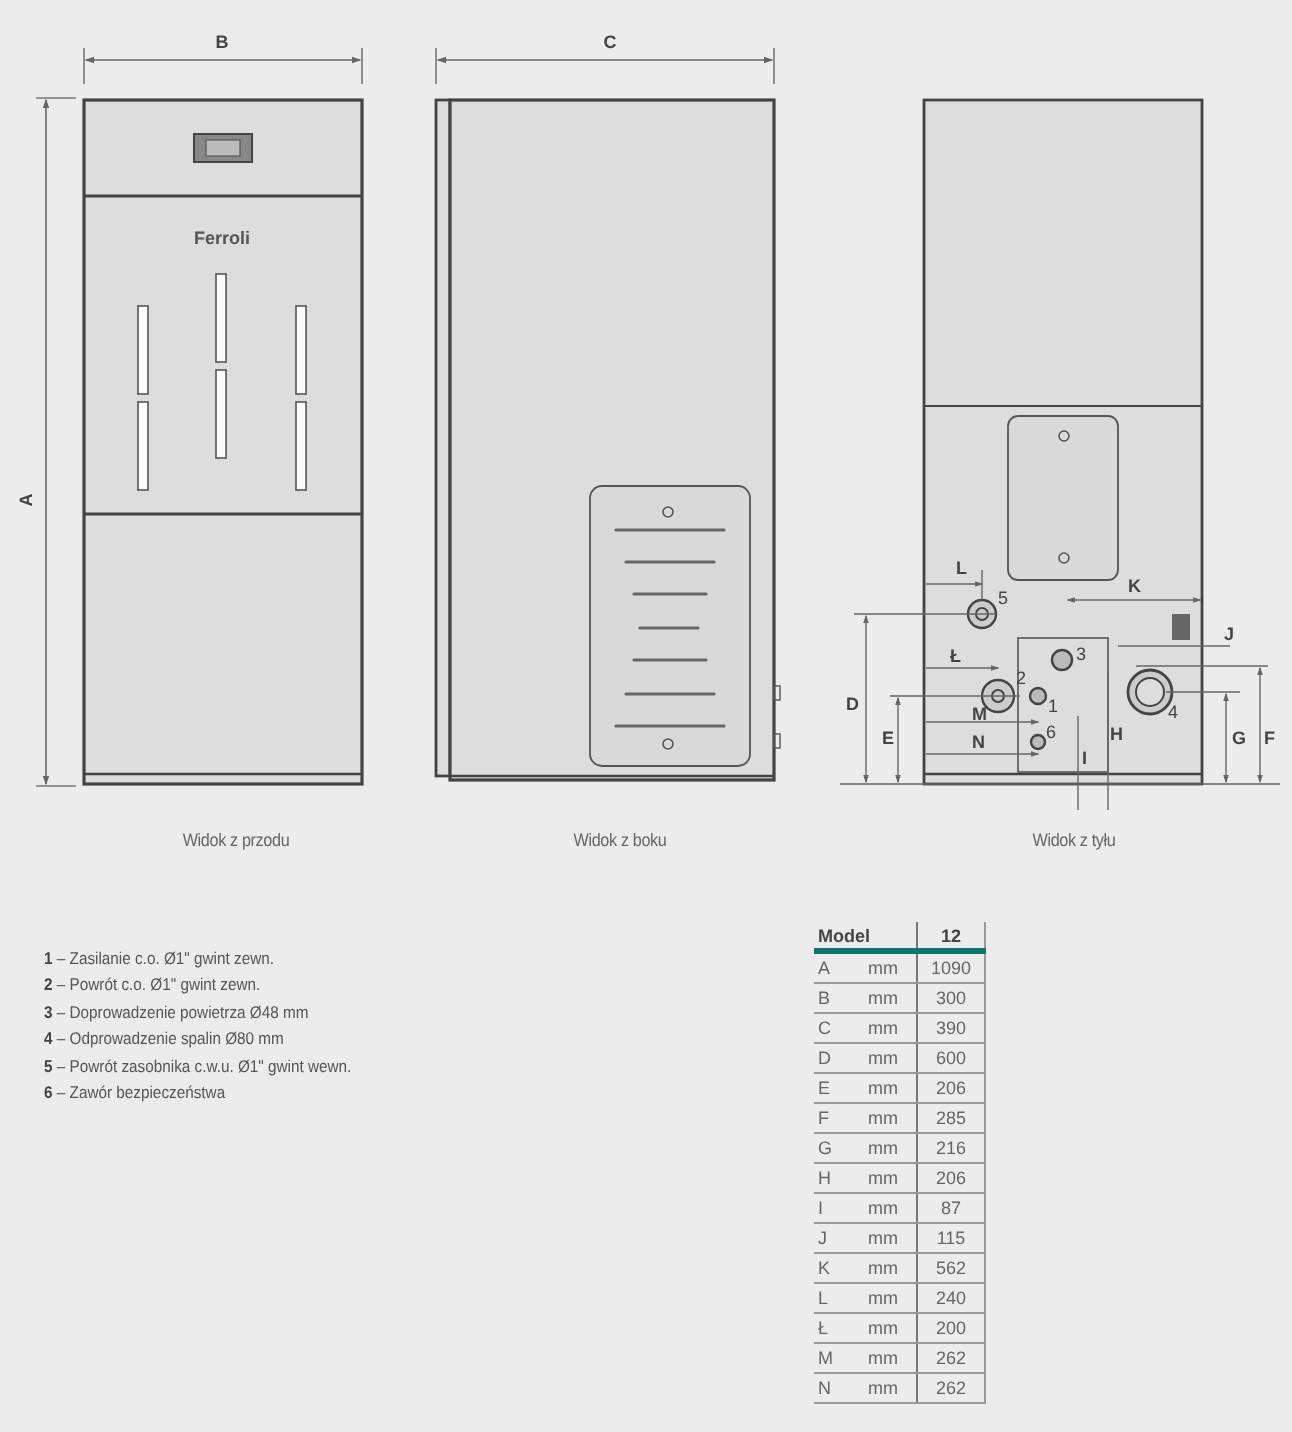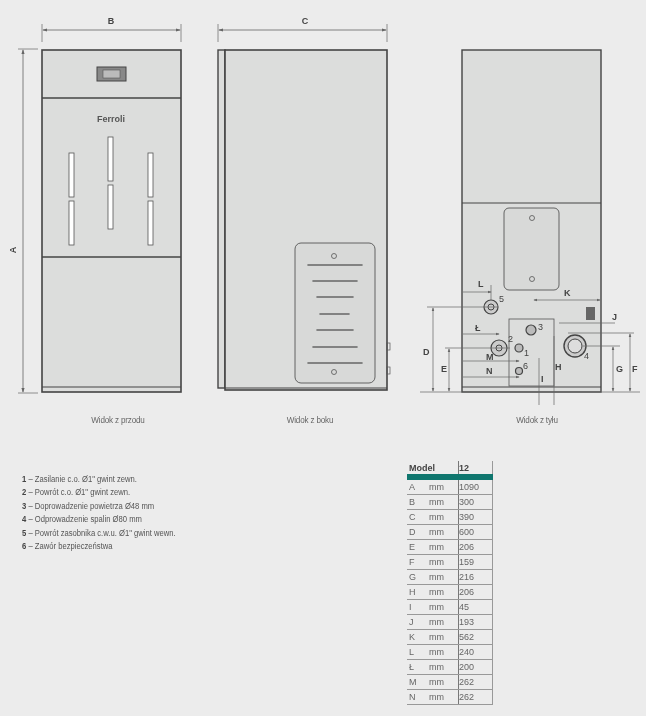--- a/index.html
+++ b/index.html
@@ -3,25 +3,25 @@
 <meta charset="utf-8">
 <style>
   html,body{margin:0;padding:0;}
   body{width:646px;height:716px;background:#ececec;position:relative;overflow:hidden;font-family:"Liberation Sans",sans-serif;color:#555;}
   svg{position:absolute;left:0;top:0;}
   .caption{position:absolute;font-size:9px;color:#666;letter-spacing:-0.2px;transform:scaleX(0.9);transform-origin:center;text-align:center;width:120px;}
   .legend{position:absolute;left:22px;top:473px;font-size:8.5px;color:#555;line-height:13.4px;}
   .legend .row{white-space:nowrap;transform:scaleX(0.9);transform-origin:left;}
   .legend b{color:#444;font-weight:bold;}
   table.dims{position:absolute;left:407px;top:461px;border-collapse:collapse;font-size:9px;color:#666;}
-  table.dims th{font-weight:bold;color:#444;height:13px;padding:0;border-bottom:6px solid #0f766e;}
+  table.dims th{font-weight:bold;color:#444;height:13px;padding:0;border-bottom:3px solid #0f766e;}
   table.dims td{height:14px;padding:0;border-bottom:1px solid #999;}
   table.dims .c1{width:20px;padding-left:2px;text-align:left;}
-  table.dims .c2{width:25px;text-align:left;padding-right:4px;}
-  table.dims .c3{width:33px;text-align:left;border-left:1px solid #777;border-right:1px solid #999;}
+  table.dims .c2{width:25px;text-align:center;padding-right:4px;}
+  table.dims .c3{width:33px;text-align:center;border-left:1px solid #777;border-right:1px solid #999;}
   table.dims th.hm{text-align:left;padding-left:2px;}
 </style>
 </head>
 <body>
 
 <svg width="646" height="440" viewBox="0 0 646 440" xmlns="http://www.w3.org/2000/svg" font-family="Liberation Sans, sans-serif">
   <defs>
     <marker id="ar" markerWidth="6" markerHeight="6" refX="5" refY="3" orient="auto">
         <path d="M0,1 L6,3 L0,5 z" fill="#666"></path>
       </marker>
@@ -190,41 +190,41 @@
         <td class="c3">600</td>
       </tr>
   <tr>
         <td class="c1">E</td>
         <td class="c2">mm</td>
         <td class="c3">206</td>
       </tr>
   <tr>
         <td class="c1">F</td>
         <td class="c2">mm</td>
-        <td class="c3">159</td>
+        <td class="c3">285</td>
       </tr>
   <tr>
         <td class="c1">G</td>
         <td class="c2">mm</td>
         <td class="c3">216</td>
       </tr>
   <tr>
         <td class="c1">H</td>
         <td class="c2">mm</td>
         <td class="c3">206</td>
       </tr>
   <tr>
         <td class="c1">I</td>
         <td class="c2">mm</td>
-        <td class="c3">45</td>
+        <td class="c3">87</td>
       </tr>
   <tr>
         <td class="c1">J</td>
         <td class="c2">mm</td>
-        <td class="c3">193</td>
+        <td class="c3">115</td>
       </tr>
   <tr>
         <td class="c1">K</td>
         <td class="c2">mm</td>
         <td class="c3">562</td>
       </tr>
   <tr>
         <td class="c1">L</td>
         <td class="c2">mm</td>
         <td class="c3">240</td>

